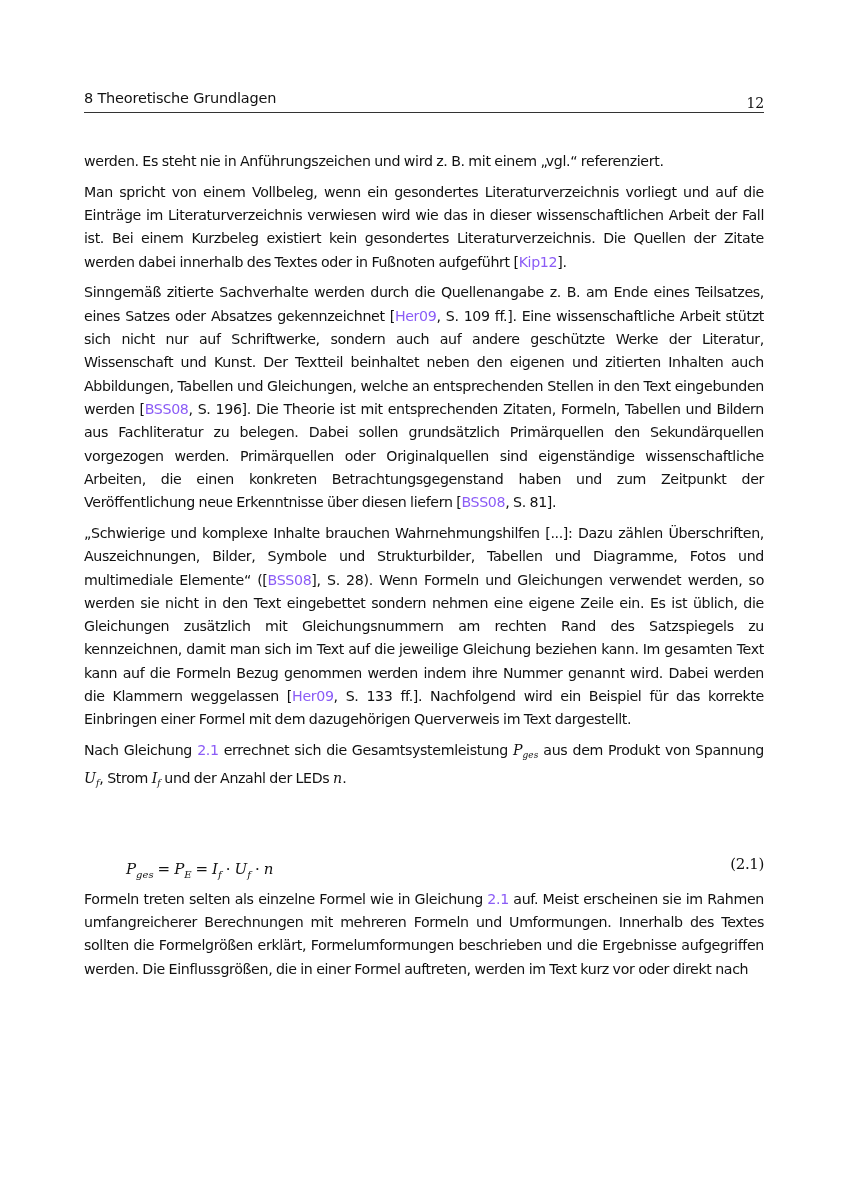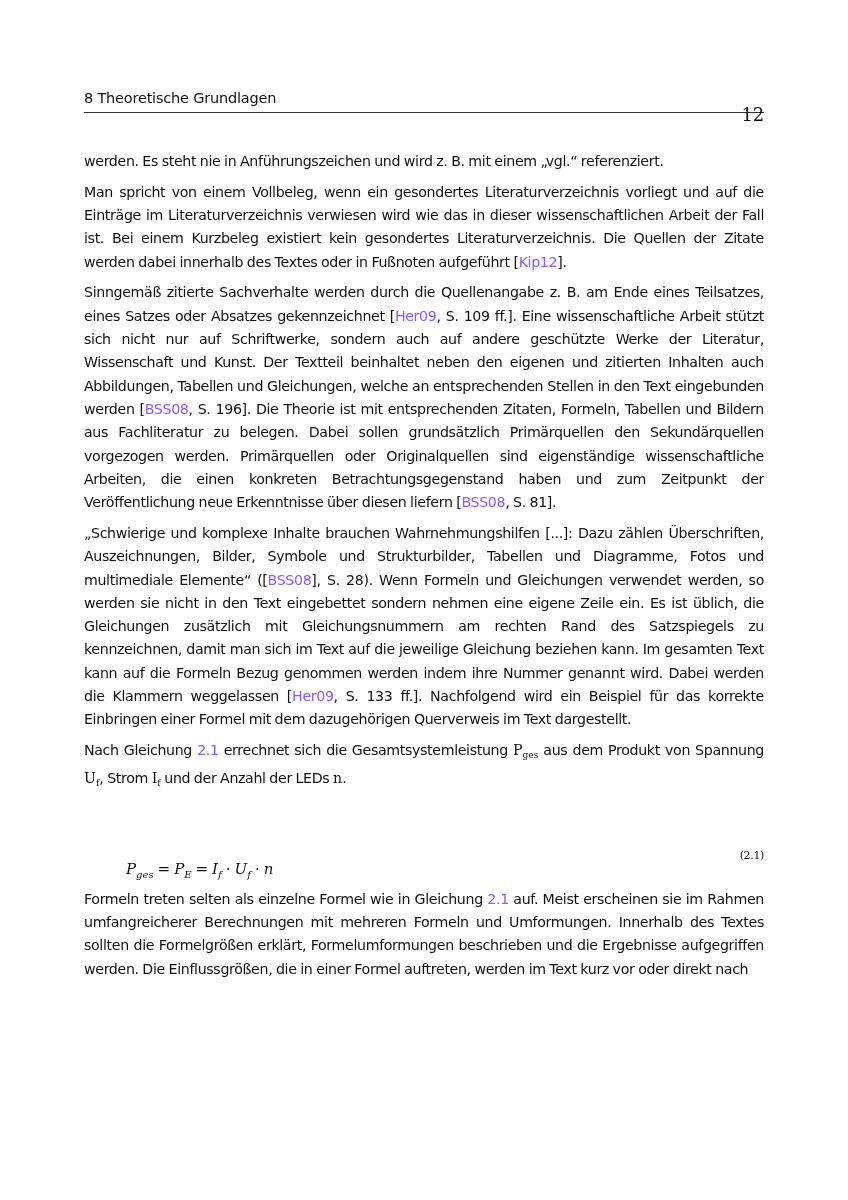--- a/index.html
+++ b/index.html
@@ -2,32 +2,32 @@
 <html><head>
 <meta charset="utf-8">
 <style>
   html, body { margin: 0; padding: 0; background: #ffffff; }
   body { width: 848px; height: 1200px; position: relative; overflow: hidden;
          font-family: "DejaVu Sans", sans-serif; color: #111; }
   .page { position: absolute; left: 84px; top: 0; width: 680px; }
   .header { position: absolute; top: 88px; left: 0; width: 680px; height: 24px;
             border-bottom: 1px solid #333; font-size: 14.5px; letter-spacing: -0.2px; }
   .header .left { position: absolute; left: 0; top: 2px; }
-  .header .right { position: absolute; right: 0; top: 16px; font-family: "DejaVu Serif", serif; font-size: 18px; }
+  .header .right { position: absolute; right: 0; top: 7px; font-family: "DejaVu Serif", serif; font-size: 14px; }
   .body { position: absolute; top: 150px; left: 0; width: 680px; font-size: 14.2px;
           line-height: 23.3px; letter-spacing: -0.35px; word-spacing: -0.5px; }
   .body p { margin: 0 0 7.5px 0; text-align: justify; text-align-last: left; }
   .cite { color: #8b5cf6; }
-  .math { font-family: "DejaVu Serif", serif; letter-spacing: 0; margin-top: 8px; }
+  .math { font-family: "DejaVu Serif", serif; font-style: italic; letter-spacing: 0; margin-top: 8px; }
   .math sub { font-size: 9px; vertical-align: -3px; }
   .equation { position: relative; height: 30px; margin: 40px 0 22px 0; }
   .equation .formula { position: absolute; left: 42px; top: 0; font-family: "DejaVu Serif", serif;
                        font-size: 15px; letter-spacing: 0; margin-top: 22px; }
   .equation .formula i sub { font-size: 10px; vertical-align: -4px; }
-  .equation .eqnum { position: absolute; right: 0; top: 8px; font-family: "DejaVu Serif", serif; font-size: 11px; }
+  .equation .eqnum { position: absolute; right: 0; top: 17px; font-family: "DejaVu Serif", serif; font-size: 15px; }
   .op { font-style: normal; padding: 0 4px; }
 </style>
 </head>
 <body>
 
 <div class="page">
   <div class="header">
     <span class="left">8 Theoretische Grundlagen</span>
     <span class="right">12</span>
   </div>

